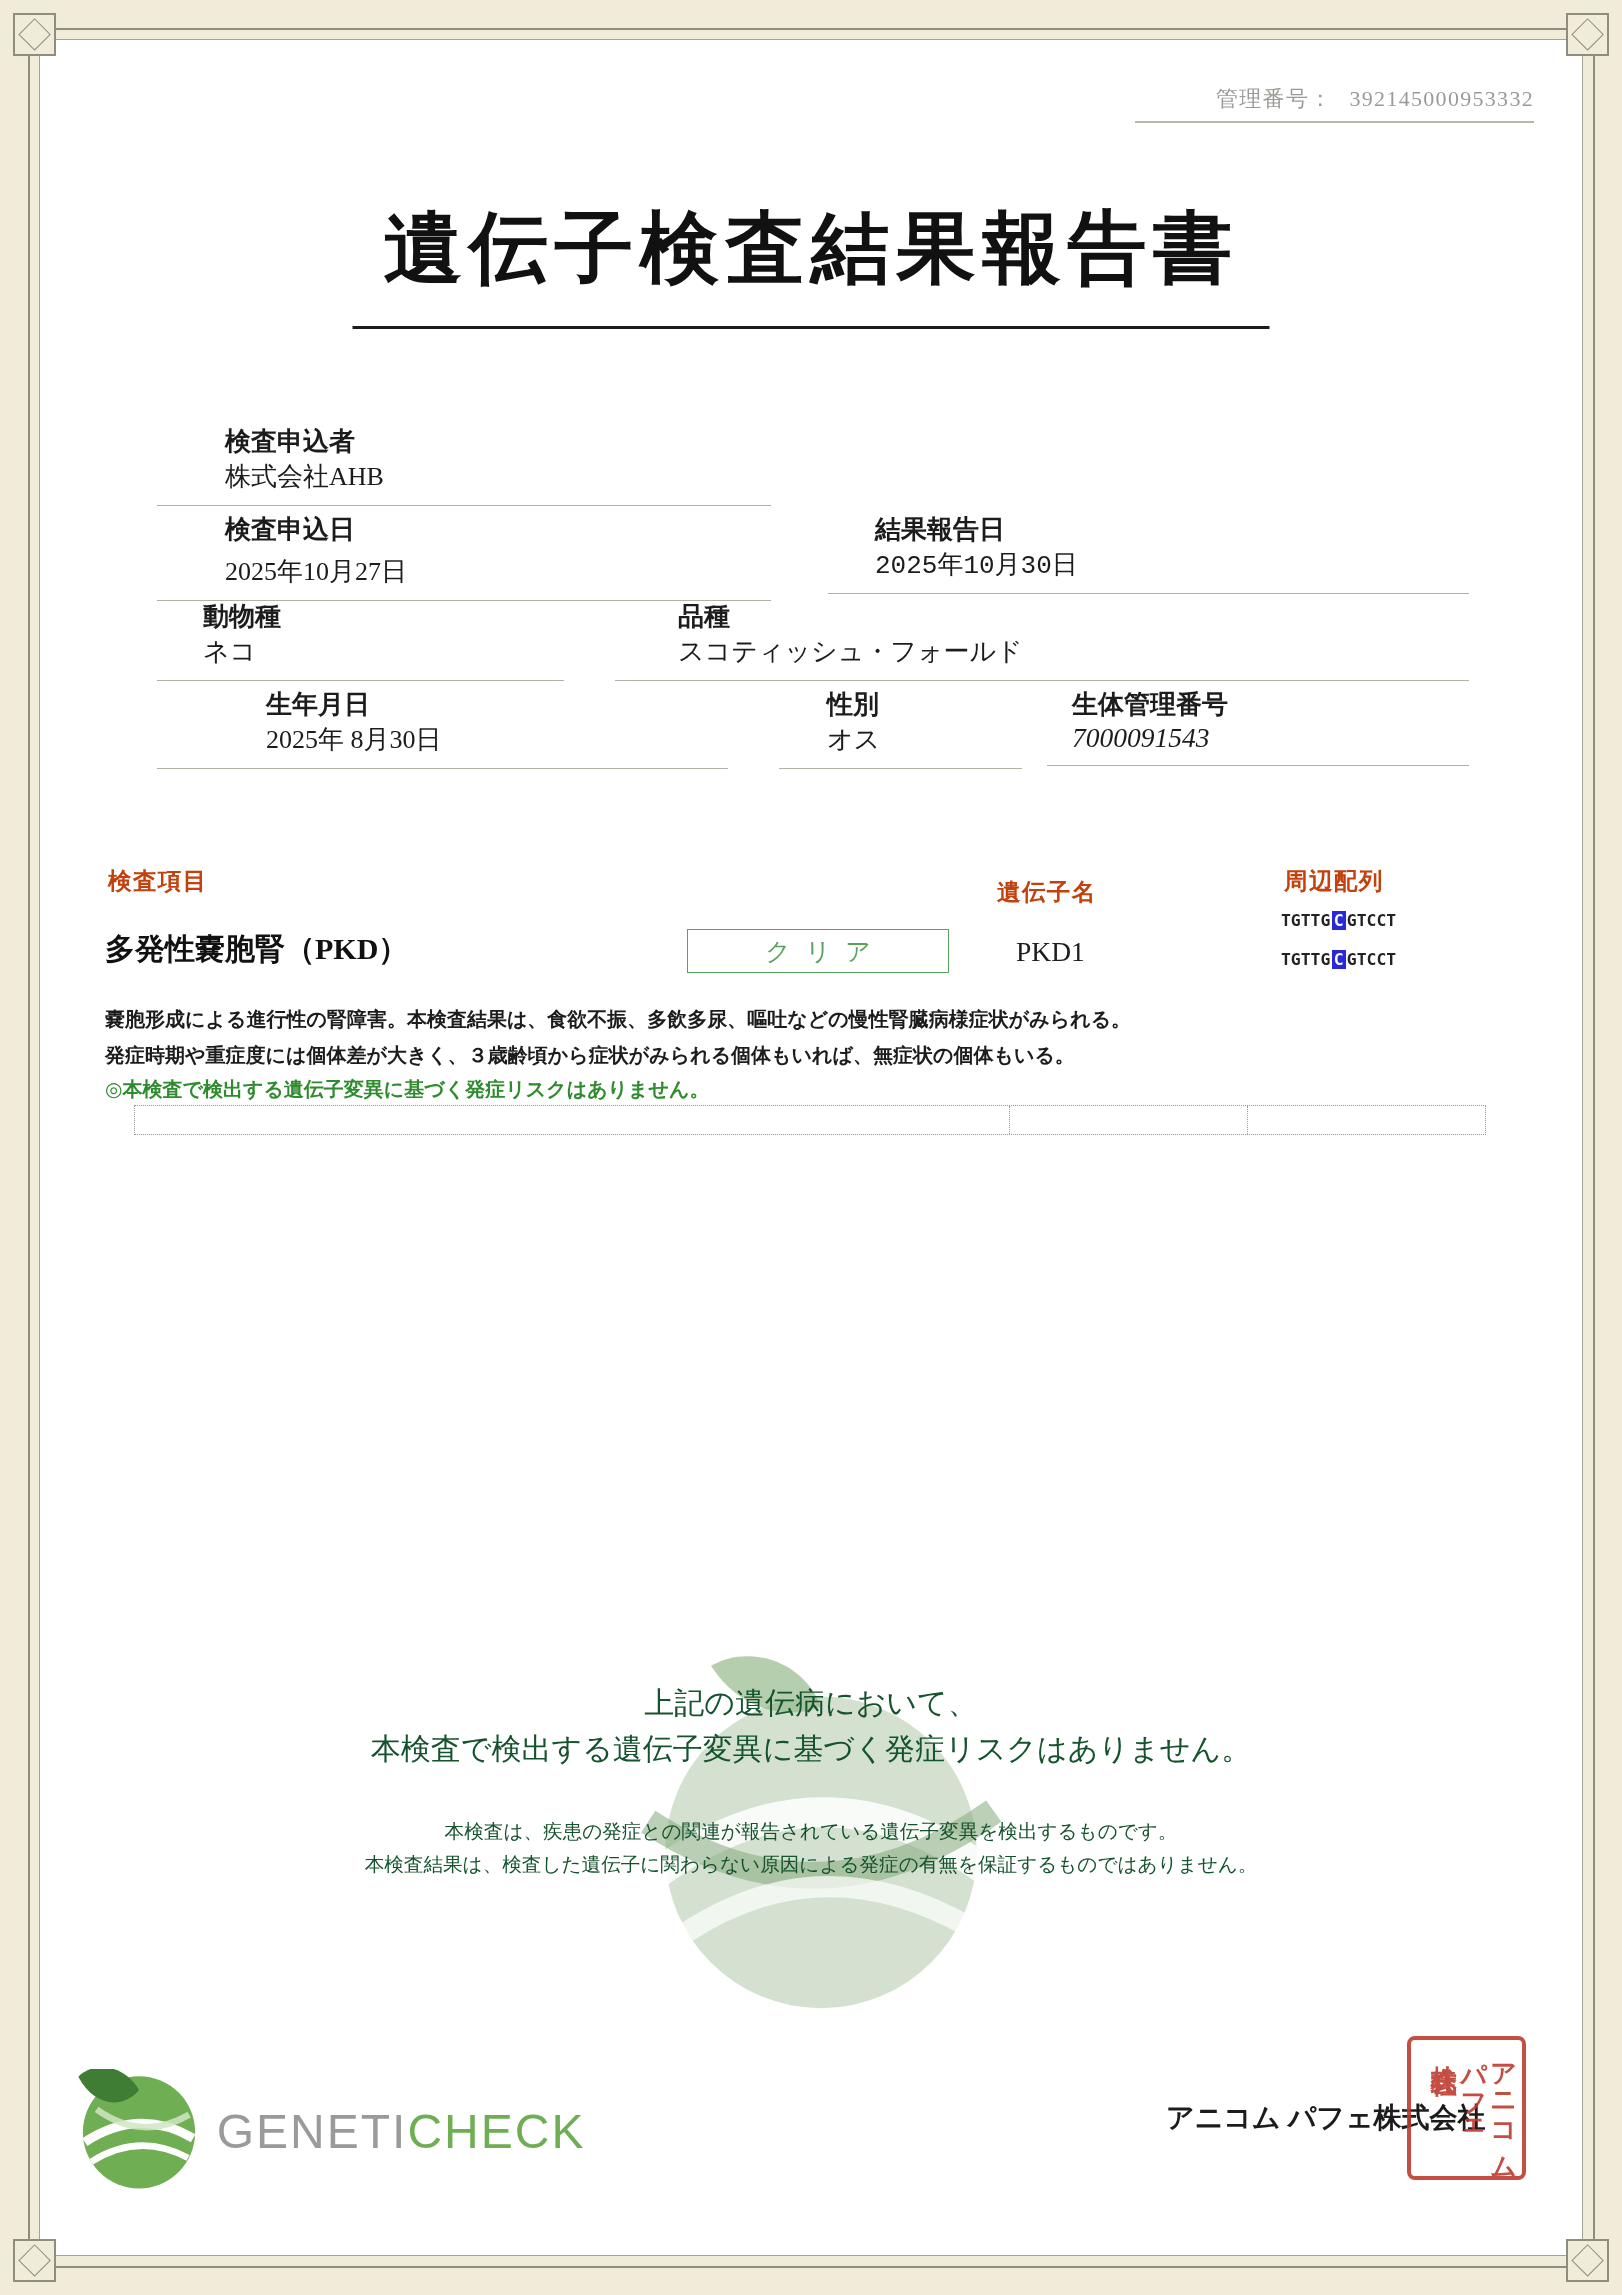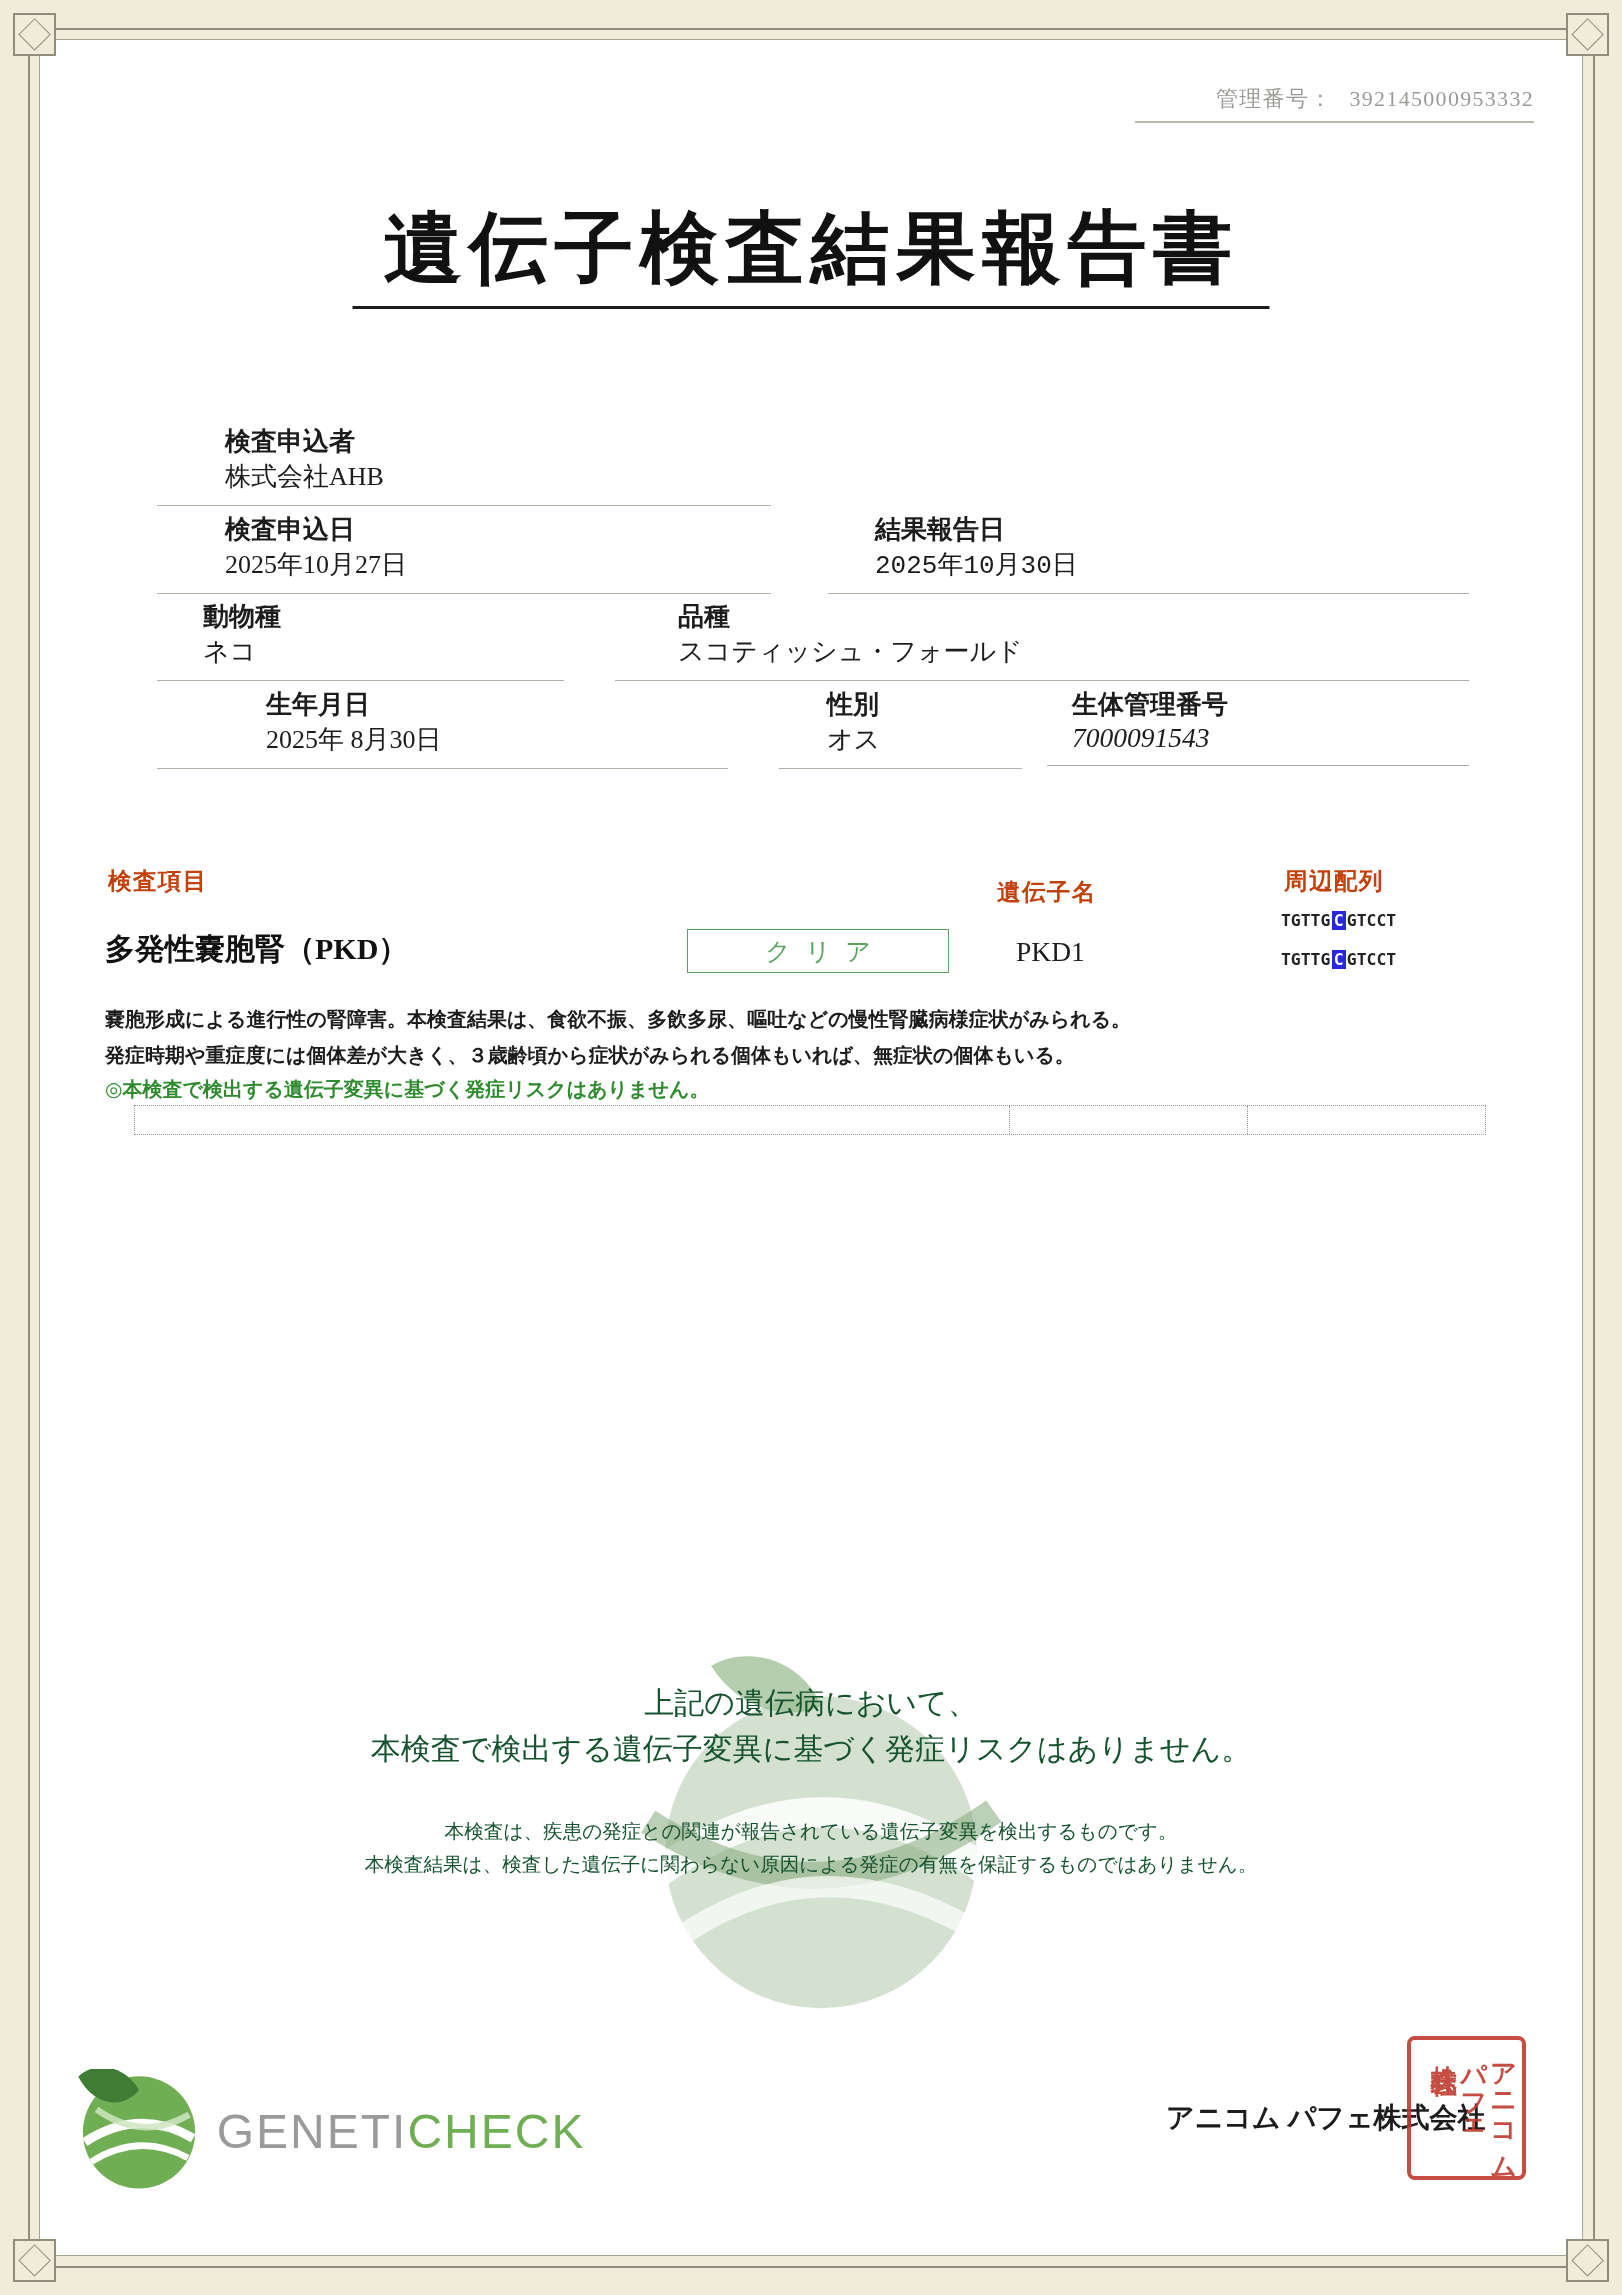--- a/index.html
+++ b/index.html
@@ -29,21 +29,21 @@
     text-align:right; font-size:22px; color:#9a9a96;
     letter-spacing:1.3px; padding-bottom:6.5px;
     border-bottom:2.6px solid #b9b7aa;
   }
   .control-number .num { margin-left:17px; }
 
   .title {
     top:196px; left:50%; transform:translateX(-50%);
     font-size:79px; font-weight:bold; letter-spacing:6.5px;
     color:#111; white-space:nowrap;
-    padding:0 31px 4px 31px;
+    padding:0 31px 24px 31px;
     border-bottom:3.9px solid #1b1b1b;
   }
 
   
   .frow {
     display:flex; align-items:baseline;
     font-size:26px; padding-bottom:10.5px;
     border-bottom:1.3px solid #b3b1a6;
     white-space:nowrap; overflow:hidden;flex-direction:column;
   }
@@ -121,21 +121,21 @@
   <span>管理番号：</span><span class="num">392145000953332</span>
 </div>
 
 <div class="layer title">遺伝子検査結果報告書</div>
 
 <div class="layer frow" style="left:157px; top:424px; width:614px;">
   <span class="lbl">検査申込者</span>
   <span class="val" style="margin-left:68px;">株式会社AHB</span>
 </div>
 
-<div class="layer frow" style="left:157px; top:512px; width:614px;">
+<div class="layer frow" style="left:157px; top:512px; width:614px;gap:7px;">
   <span class="lbl">検査申込日</span>
   <span class="val" style="margin-left:68px;">2025年10月27日</span>
 </div>
 <div class="layer frow" style="left:828px; top:512px; width:641px;font-family:Liberation Mono, monospace;">
   <span class="lbl">結果報告日</span>
   <span class="val" style="margin-left:47px;">2025年10月30日</span>
 </div>
 
 <div class="layer frow" style="left:157px; top:599px; width:407px;">
   <span class="lbl">動物種</span>

